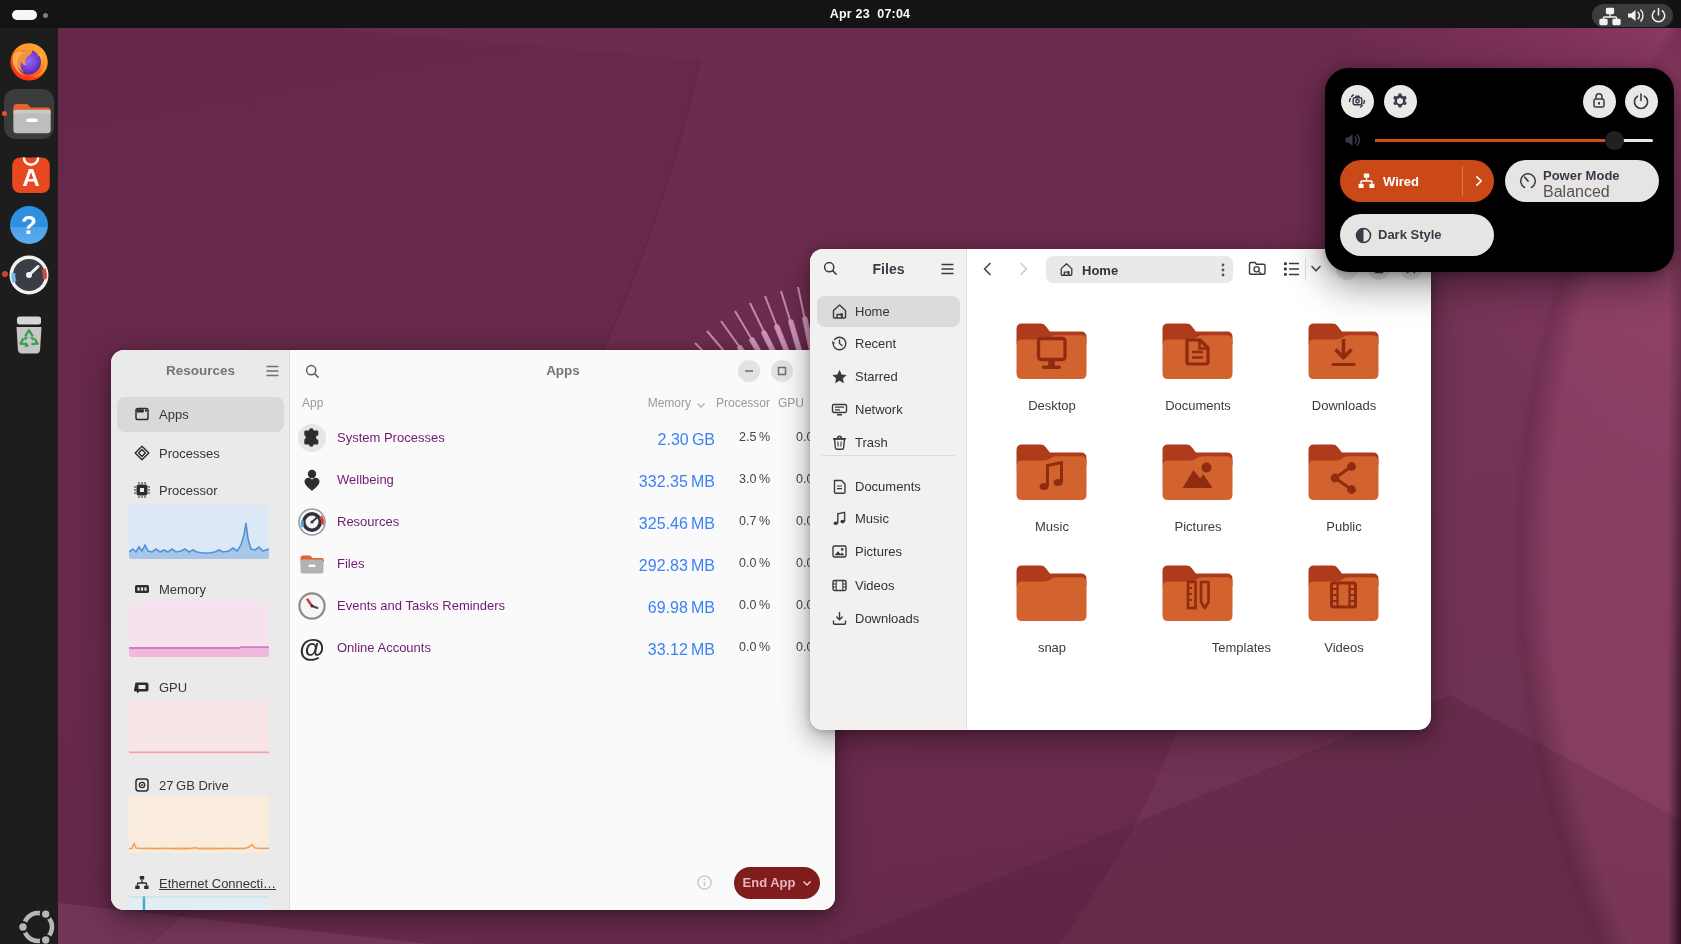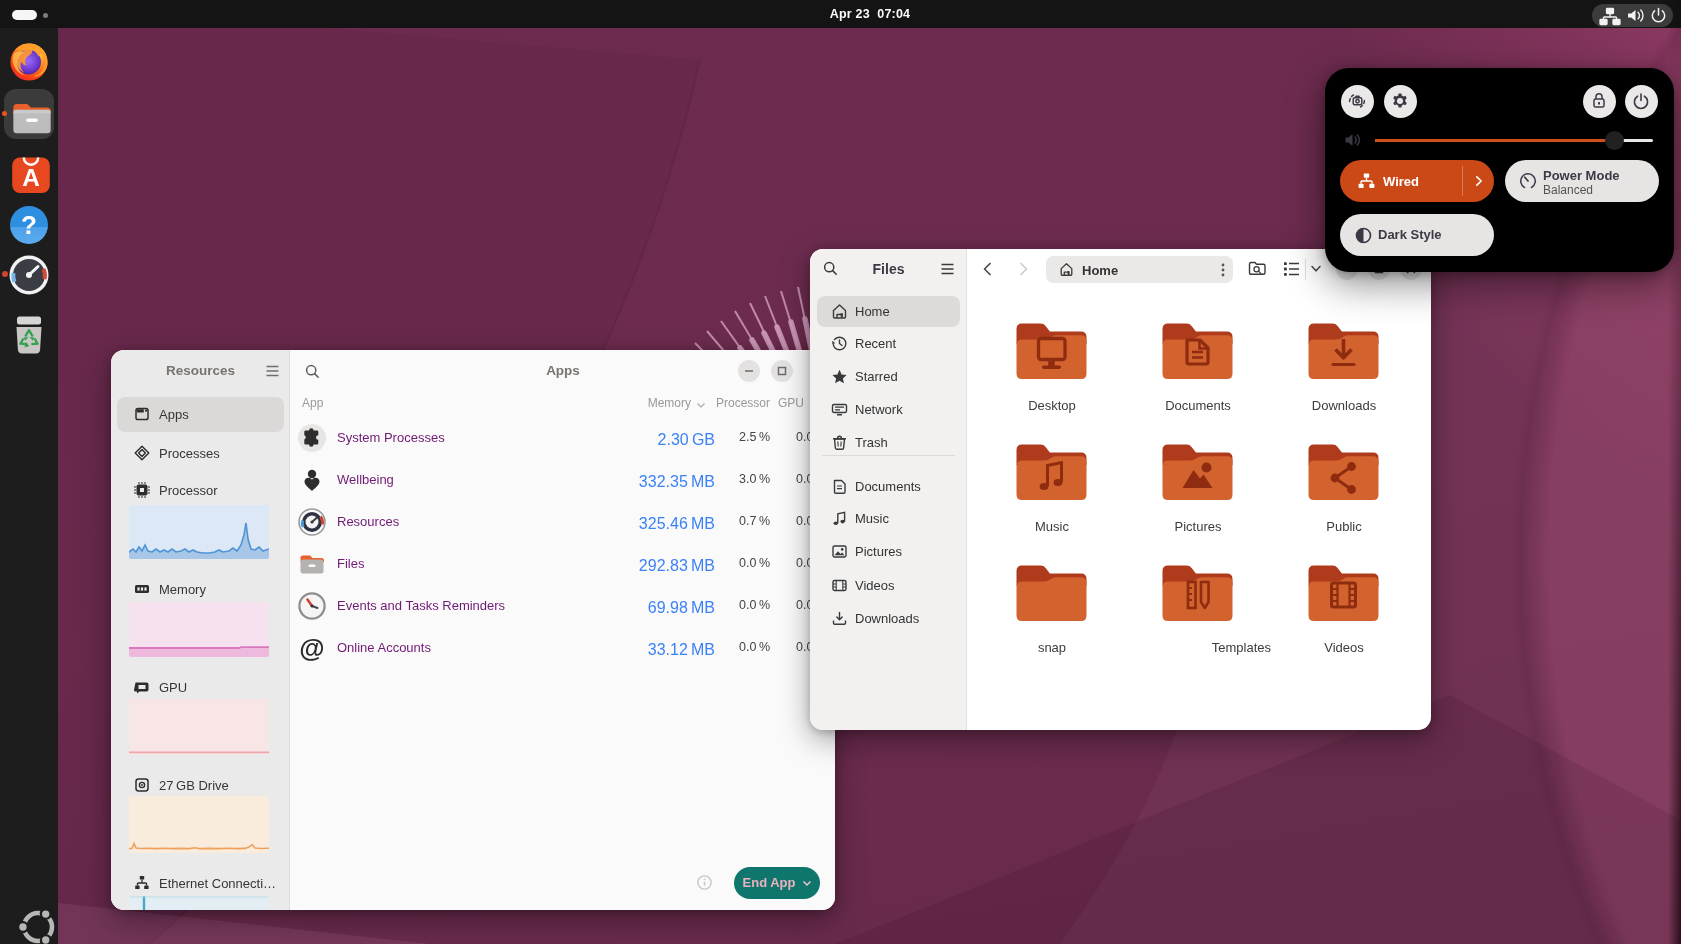--- a/index.html
+++ b/index.html
@@ -284,21 +284,21 @@
       <rect width="140" height="57" fill="#f9ecdc"></rect>
       <path d="M0 52.5 L3 52.5 L5 47.5 L7 52 L12 52.5 L20 52.3 L28 52.6 L36 52.2 L44 52.6 L52 52.4 L60 52.6 L66 51.8 L70 52.6 L80 52.4 L90 52.6 L100 52.3 L108 52.6 L116 52.4 L120 51 L123 48.5 L126 52 L132 52.5 L140 52.3" fill="none" stroke="#eda15c" stroke-width="1.6"></path>
     </svg>
     <div class="rs-item" style="top:516px;">
       <svg width="16" height="16" viewBox="0 0 16 16">
           <rect x="5.8" y="1" width="4.4" height="3.6" rx="0.6" fill="#2d2d2d"></rect>
           <path d="M8 4.6 V 8 M3.5 8 H 12.5 M3.5 8 V 10.4 M12.5 8 V 10.4" stroke="#2d2d2d" stroke-width="1.3" fill="none"></path>
           <rect x="1.2" y="10.4" width="4.4" height="3.6" rx="0.6" fill="#2d2d2d"></rect>
           <rect x="10.2" y="10.4" width="4.4" height="3.6" rx="0.6" fill="#2d2d2d"></rect>
         </svg>
-      <span class="lbl" style="width:130px; white-space:nowrap;">Ethernet Connecti…</span>
+      <span class="lbl" style="width:130px; white-space:nowrap;text-decoration:underline;">Ethernet Connecti…</span>
     </div>
     <svg class="rs-chart" style="top:546px" width="140" height="14" viewBox="0 0 140 14">
       <rect width="140" height="14" fill="#e3eef4"></rect>
       <path d="M15 0 V 14" stroke="#45a8c9" stroke-width="2.4"></path>
       <path d="M0 1 H140" stroke="#bcd9e6" stroke-width="1.2"></path>
     </svg>
   </div>
   <div id="res-main">
     <svg class="abs" style="left:14px; top:14px" width="15" height="15" viewBox="0 0 15 15">
         <circle cx="6.2" cy="6.2" r="4.6" fill="none" stroke="#5c5c5c" stroke-width="1.5"></circle>
@@ -385,21 +385,21 @@
       <span class="nm">Online Accounts</span>
         <span class="v1">33.12 MB</span>
         <span class="v2">0.0 %</span>
         <span class="v3" style="right:8px;">0.0 %</span>
     </div>
     <svg class="abs" style="left:406px; top:525px" width="15" height="15" viewBox="0 0 15 15">
         <circle cx="7.5" cy="7.5" r="6.6" fill="none" stroke="#c9c7c5" stroke-width="1.4"></circle>
         <path d="M7.5 6.8 v4" stroke="#c9c7c5" stroke-width="1.5"></path>
         <circle cx="7.5" cy="4.4" r="0.9" fill="#c9c7c5"></circle>
       </svg>
-    <div class="abs" style="left:443px; top:517px; width:86px; height:32px; border-radius:16px; background:#0f766e;">
+    <div class="abs" style="left:443px; top:517px; width:86px; height:32px; border-radius:16px; background:#7f1d1d;">
       <div style="position:absolute; left:0; top:8px; width:70px; text-align:center; font-size:13px; font-weight:700; color:#eab2bc;">End App</div>
       <svg style="position:absolute; right:8px; top:13px" width="10" height="7" viewBox="0 0 10 7">
           <path d="M1.5 1.5 L5 5 L8.5 1.5" fill="none" stroke="#ecc7cd" stroke-width="1.5"></path>
         </svg>
     </div>
   </div>
 </div>
 <div class="win" id="files">
 <svg width="0" height="0" style="position:absolute">
   <defs>
@@ -667,21 +667,21 @@
         <path d="M1.8 1.8 L6.2 6 L1.8 10.2" fill="none" stroke="#ffffff" stroke-width="1.6" stroke-linecap="round" stroke-linejoin="round"></path>
       </svg>
   </div>
 
   <div class="qs-pill" style="left:180px; top:92px;">
     <svg class="abs" style="left:14px; top:12px" width="18" height="18" viewBox="0 0 18 18">
       <path d="M5.5 15.5 a7.3 7.3 0 1 1 7 0" fill="none" stroke="#3d3846" stroke-width="1.5" stroke-linecap="round"></path>
       <path d="M9 9 L5.8 5.2" stroke="#3d3846" stroke-width="1.7" stroke-linecap="round"></path>
     </svg>
     <div class="abs" style="left:38px; top:8px; font-size:13px; font-weight:700; color:#3d3846;">Power Mode</div>
-    <div class="abs" style="left:38px; top:23px; font-size:12px; color:#55524f;">Balanced</div>
+    <div class="abs" style="left:38px; top:23px; font-size:16px; color:#55524f;">Balanced</div>
   </div>
 
   <div class="qs-pill" style="left:15px; top:146px;">
     <svg class="abs" style="left:15px; top:13px" width="17" height="17" viewBox="0 0 17 17">
       <circle cx="8.5" cy="8.5" r="7" fill="none" stroke="#3d3846" stroke-width="1.6"></circle>
       <path d="M8.5 1.5 a7 7 0 0 0 0 14 Z" fill="#3d3846"></path>
     </svg>
     <div class="t1">Dark Style</div>
   </div>
 

